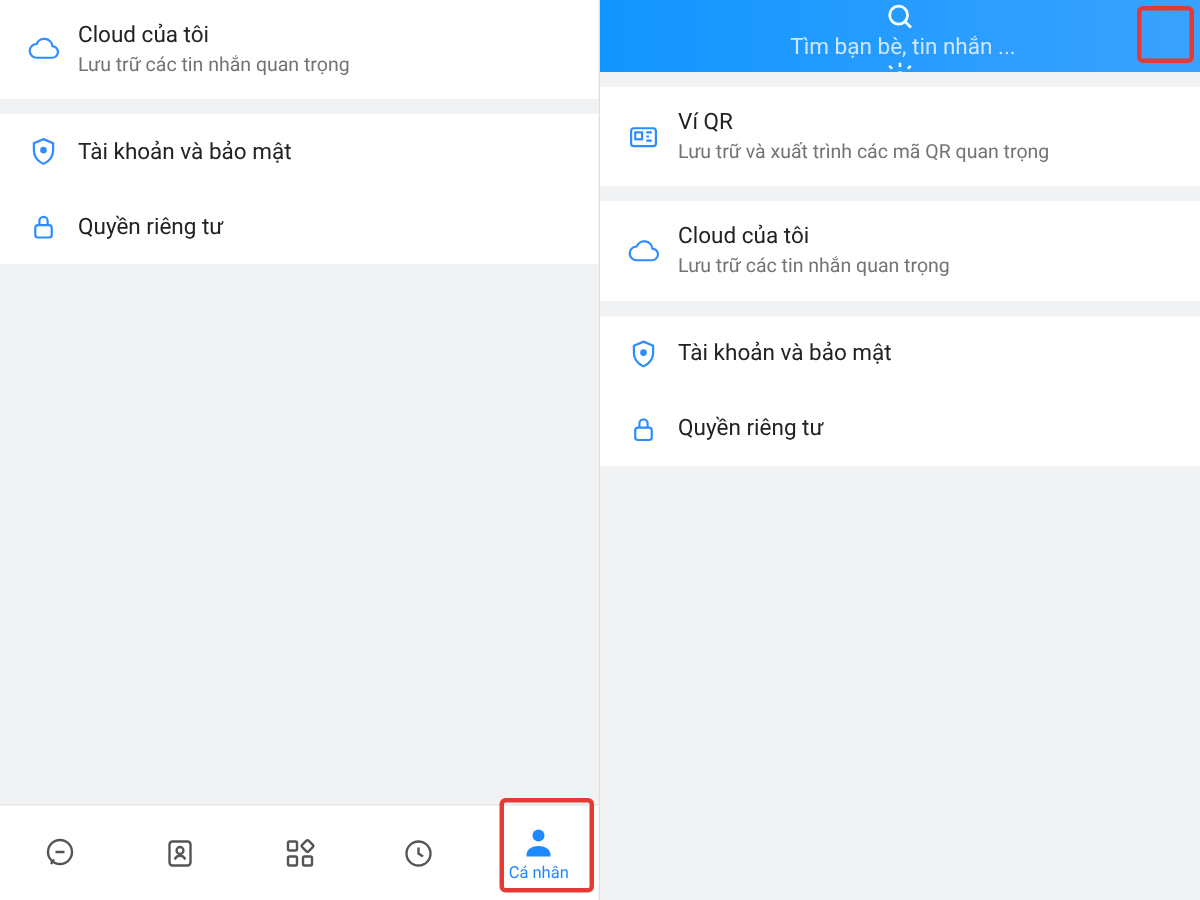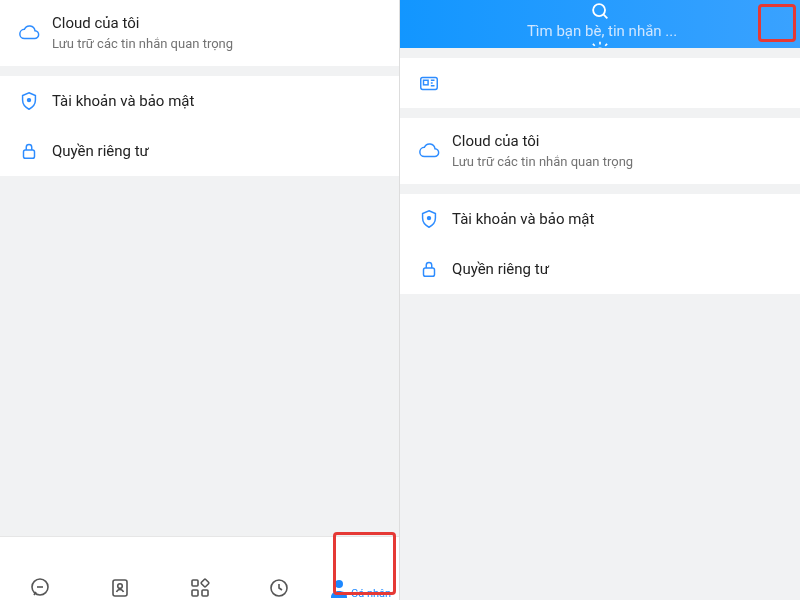--- a/index.html
+++ b/index.html
@@ -59,22 +59,22 @@
   .bottom-nav {
     margin-top: auto;
     height: 64px;
     display: flex;
     border-top: 1px solid #e6e6e6;
     background: #fff;
   }
   .nav-item {
     flex: 1;
     display: flex;
-    flex-direction: row;
-    align-items: flex-end;
+    flex-direction: column;
+    align-items: center;
     justify-content: center;
     color: #555;
     font-size: 11px;
   }
   .nav-item svg { width: 24px; height: 24px; }
   .nav-item.active { color: #1e88ff; }
   .nav-label { margin-top: 2px; }
 
   
   .header {
@@ -240,20 +240,24 @@
     <div class="section-gap"></div>
 
     <div class="row">
       <span class="row-icon">
         <svg viewBox="0 0 24 24" fill="none" stroke="currentColor" stroke-width="1.6">
             <rect x="3" y="6" width="18" height="13" rx="2"></rect>
             <rect x="6" y="9" width="5" height="5"></rect>
             <path d="M14 9h4M14 12h2M14 15h4"></path>
           </svg>
       </span>
+      <div class="row-text">
+        <div class="row-title">Ví QR</div>
+        <div class="row-sub">Lưu trữ và xuất trình các mã QR quan trọng</div>
+      </div>
     </div>
 
     <div class="section-gap"></div>
 
     <div class="row">
       <span class="row-icon">
         <svg viewBox="0 0 24 24" fill="none" stroke="currentColor" stroke-width="1.6">
             <path d="M7 18a5 5 0 0 1 0-10 6 6 0 0 1 11.5 1.5A4 4 0 0 1 18 18H7z"></path>
           </svg>
       </span>

